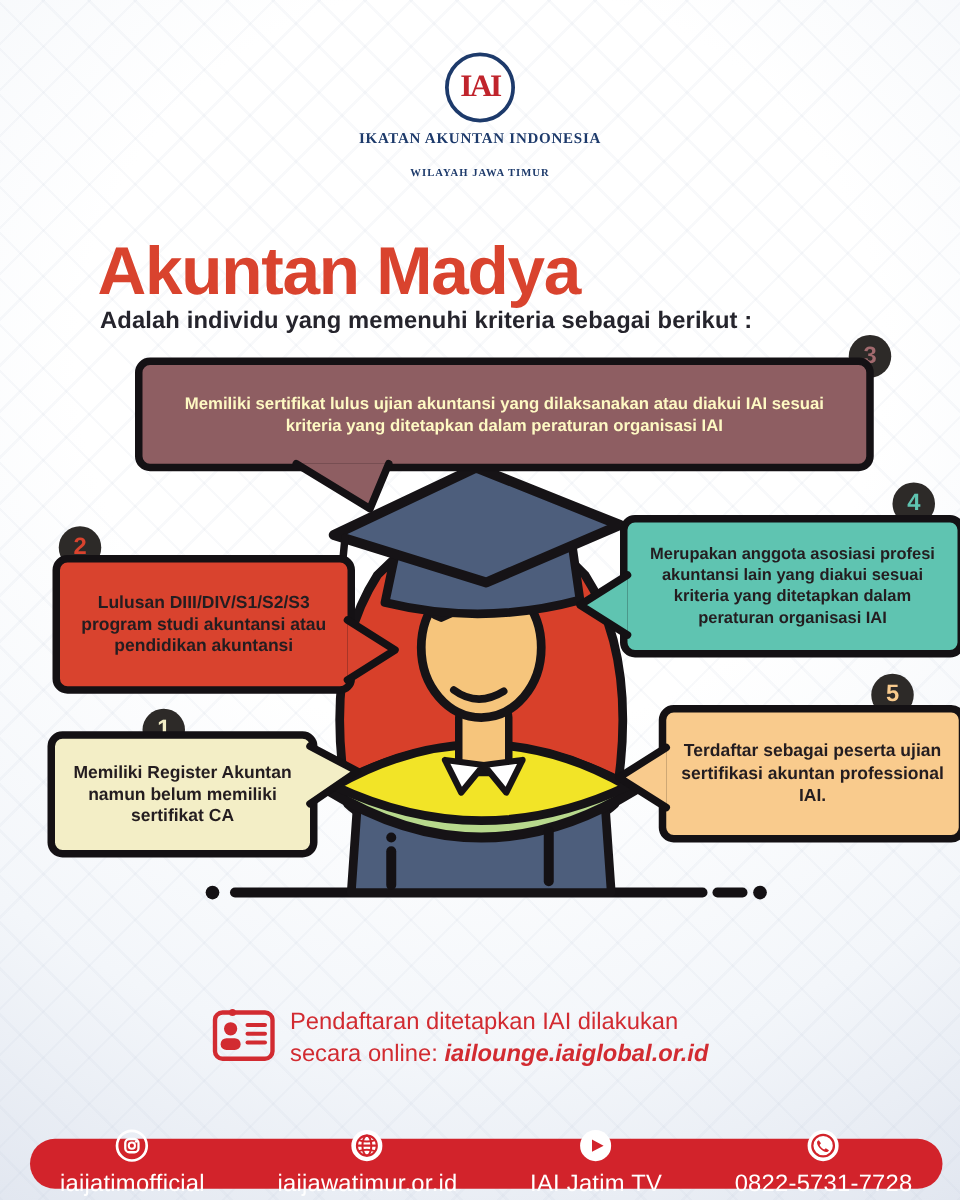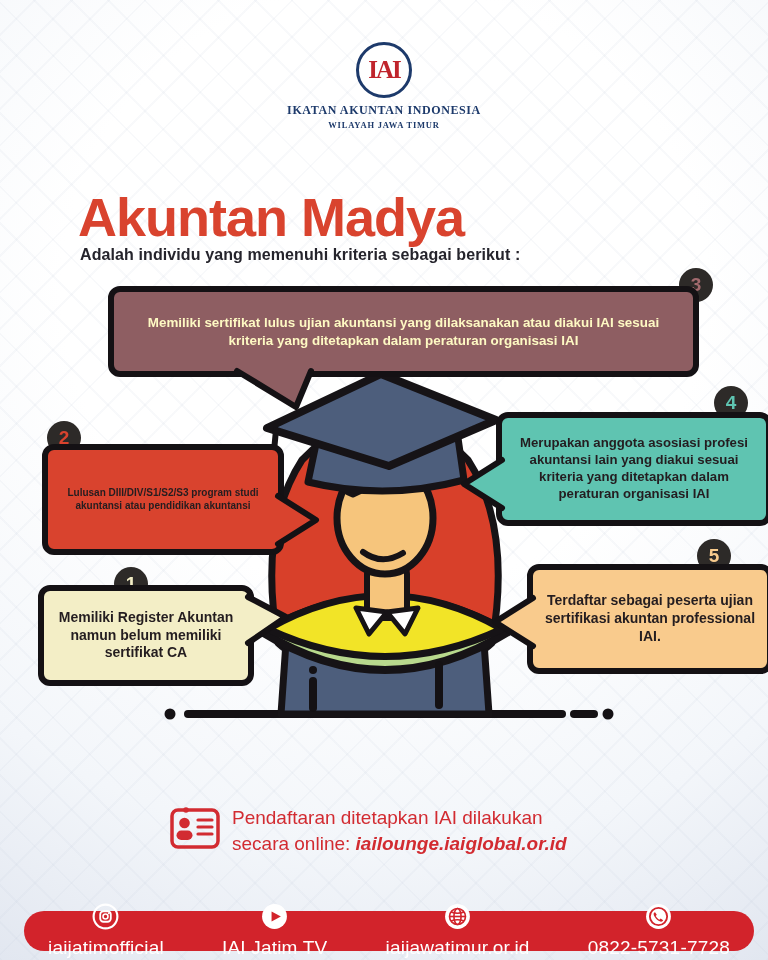--- a/index.html
+++ b/index.html
@@ -8,35 +8,35 @@
     background:
       repeating-linear-gradient(45deg, rgba(188,198,215,.10) 0 2px, transparent 2px 26px),
       repeating-linear-gradient(-45deg, rgba(188,198,215,.10) 0 2px, transparent 2px 26px),
       radial-gradient(120% 90% at 50% 30%, #ffffff 35%, #f3f6fa 65%, #d9dfeb 100%);}
   
   .logo-wrap{position:absolute;top:42px;left:0;width:768px;text-align:center;}
   .logo-circle{width:50px;height:50px;border-radius:50%;background:#fff;border:3px solid #1d3a6b;
     margin:0 auto;display:flex;align-items:center;justify-content:center;}
   .logo-mono{font-family:"Liberation Serif",serif;font-weight:bold;font-size:25px;color:#c0242c;letter-spacing:-2px;}
   .org-name{margin-top:5px;font-family:"Liberation Serif",serif;font-weight:bold;font-size:12px;color:#1d3a6b;letter-spacing:.6px;}
-  .org-region{font-family:"Liberation Serif",serif;font-weight:bold;font-size:8.5px;color:#1d3a6b;letter-spacing:.8px;margin-top:2px;}
+  .org-region{font-family:"Liberation Serif",serif;font-weight:bold;font-size:8.5px;color:#1d3a6b;letter-spacing:.8px;margin-top:15px;}
   
   .title{position:absolute;left:78px;top:186px;font-size:54px;font-weight:bold;color:#d9432e;letter-spacing:-1px;}
-  .subtitle{position:absolute;left:80px;top:246px;font-size:16px;font-weight:bold;color:#25242c;letter-spacing:.1px;}
+  .subtitle{position:absolute;left:80px;top:246px;font-size:19px;font-weight:bold;color:#25242c;letter-spacing:.1px;}
   
   .bubble{position:absolute;}
   .bubble .box{position:relative;z-index:2;border:6px solid #141114;border-radius:12px;
     display:flex;align-items:center;justify-content:center;text-align:center;
     font-weight:bold;color:#241d20;line-height:1.28;}
   .bubble .num{position:absolute;z-index:1;width:34px;height:34px;border-radius:50%;background:#2d2a28;
     display:flex;align-items:center;justify-content:center;font-size:19px;font-weight:bold;}
   .tail{position:absolute;overflow:visible;z-index:3;}
   .b1{left:38px;top:585px;}  .b1 .box{width:188px;height:85px;background:#f3eec6;font-size:14px;padding:2px 8px;}
   .b1 .num{left:76px;top:-18px;color:#f3eec6;}
-  .b2{left:42px;top:444px;}  .b2 .box{width:214px;height:95px;background:#d9432e;font-size:10px;padding:2px 8px;}
+  .b2{left:42px;top:444px;}  .b2 .box{width:214px;height:95px;background:#d9432e;font-size:14px;padding:2px 8px;}
   .b2 .num{left:5px;top:-23px;color:#d9432e;}
   .b3{left:108px;top:286px;} .b3 .box{width:547px;height:71px;background:#8e5e62;font-size:13.4px;padding:4px 16px;color:#fef9c3;}
   .b3 .num{right:-14px;top:-18px;color:#a26a6e;}
   .b4{left:496px;top:412px;} .b4 .box{width:244px;height:98px;background:#5fc4b1;font-size:13.2px;padding:2px 10px;}
   .b4 .num{right:24px;top:-26px;color:#5fc4b1;}
   .b5{left:527px;top:564px;} .b5 .box{width:214px;height:94px;background:#f9cb8d;font-size:14px;padding:2px 10px;}
   .b5 .num{right:42px;top:-25px;color:#f9cb8d;}
   
   .reg-icon{position:absolute;left:168px;top:803px;}
   .reg-text{position:absolute;left:232px;top:805px;font-size:19px;font-weight:500;color:#d22b31;line-height:1.38;}
@@ -172,40 +172,40 @@
         <circle cx="12.5" cy="12.5" r="11" fill="none" stroke="#ffffff" stroke-width="2"></circle>
         <rect x="7.6" y="7.6" width="9.8" height="9.8" rx="3" fill="none" stroke="#ffffff" stroke-width="1.7"></rect>
         <circle cx="12.5" cy="12.5" r="2.3" fill="none" stroke="#ffffff" stroke-width="1.5"></circle>
         <circle cx="15.6" cy="9.5" r="0.9" fill="#ffffff"></circle>
       </svg>
       <span>iaijatimofficial</span>
     </div>
     <div class="f-item">
       <svg width="27" height="27" viewBox="0 0 25 25">
         <circle cx="12.5" cy="12.5" r="11.5" fill="#ffffff"></circle>
-        <polygon points="9.8,7.9 18.4,12.5 9.8,17.1" fill="#d2232b"></polygon>
-      </svg>
-      <span>IAI Jatim TV</span>
-    </div>
-    <div class="f-item">
-      <svg width="27" height="27" viewBox="0 0 25 25">
-        <circle cx="12.5" cy="12.5" r="11.5" fill="#ffffff"></circle>
         <g fill="none" stroke="#d2232b" stroke-width="1.5">
           <circle cx="12.5" cy="12.5" r="7.4"></circle>
           <ellipse cx="12.5" cy="12.5" rx="3.3" ry="7.4"></ellipse>
           <line x1="5.1" y1="12.5" x2="19.9" y2="12.5"></line>
           <path d="M6.4,8.4 Q12.5,10.6 18.6,8.4"></path>
           <path d="M6.4,16.6 Q12.5,14.4 18.6,16.6"></path>
         </g>
       </svg>
       <span>iaijawatimur.or.id</span>
     </div>
     <div class="f-item">
       <svg width="27" height="27" viewBox="0 0 25 25">
         <circle cx="12.5" cy="12.5" r="11.5" fill="#ffffff"></circle>
+        <polygon points="9.8,7.9 18.4,12.5 9.8,17.1" fill="#d2232b"></polygon>
+      </svg>
+      <span>IAI Jatim TV</span>
+    </div>
+    <div class="f-item">
+      <svg width="27" height="27" viewBox="0 0 25 25">
+        <circle cx="12.5" cy="12.5" r="11.5" fill="#ffffff"></circle>
         <circle cx="12.5" cy="12.5" r="8" fill="none" stroke="#d2232b" stroke-width="1.7"></circle>
         <path d="M9.3,8.5 c-.9,.3-1.4,1.1-1.3,2 c.4,2.8 4,6.4 6.8,6.8 c.9,.1 1.7-.4 2-1.3 l-2.3-1.6 -1.2,1 c-1.4-.7-2.7-2-3.4-3.4 l1-1.2 z" fill="#d2232b"></path>
       </svg>
       <span>0822-5731-7728</span>
     </div>
   </div>
 
 </div>
 
 </body></html>

